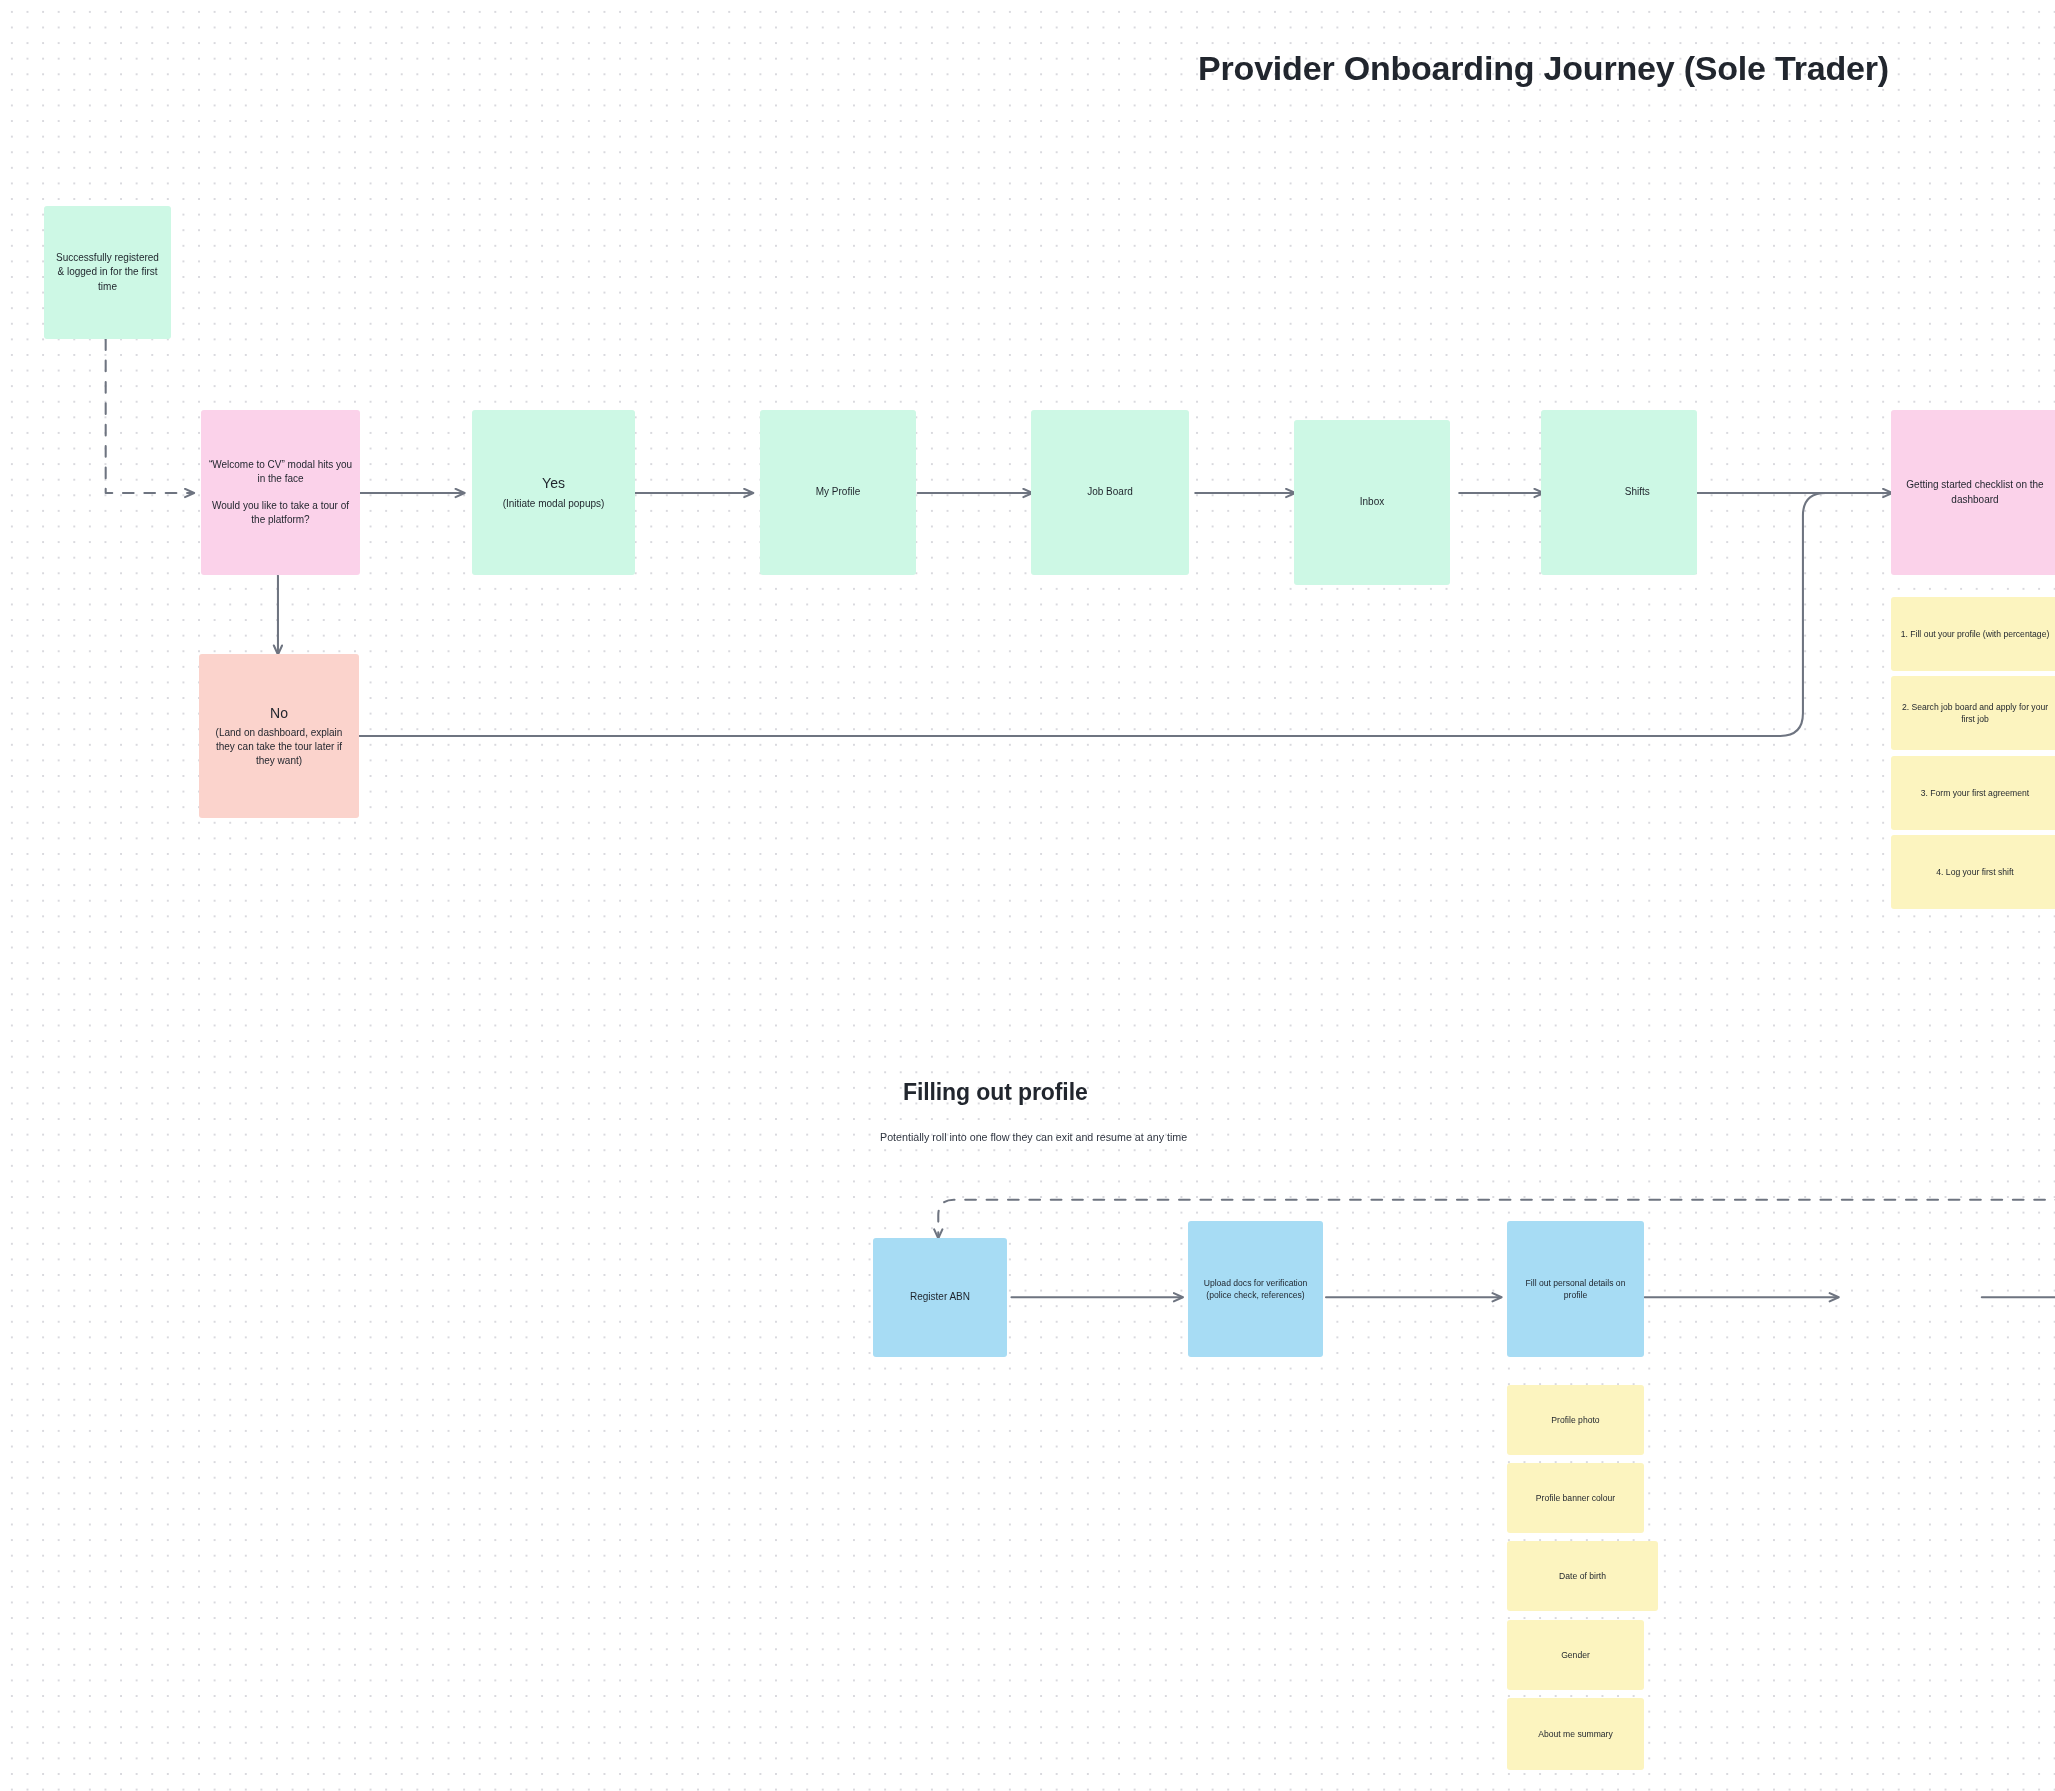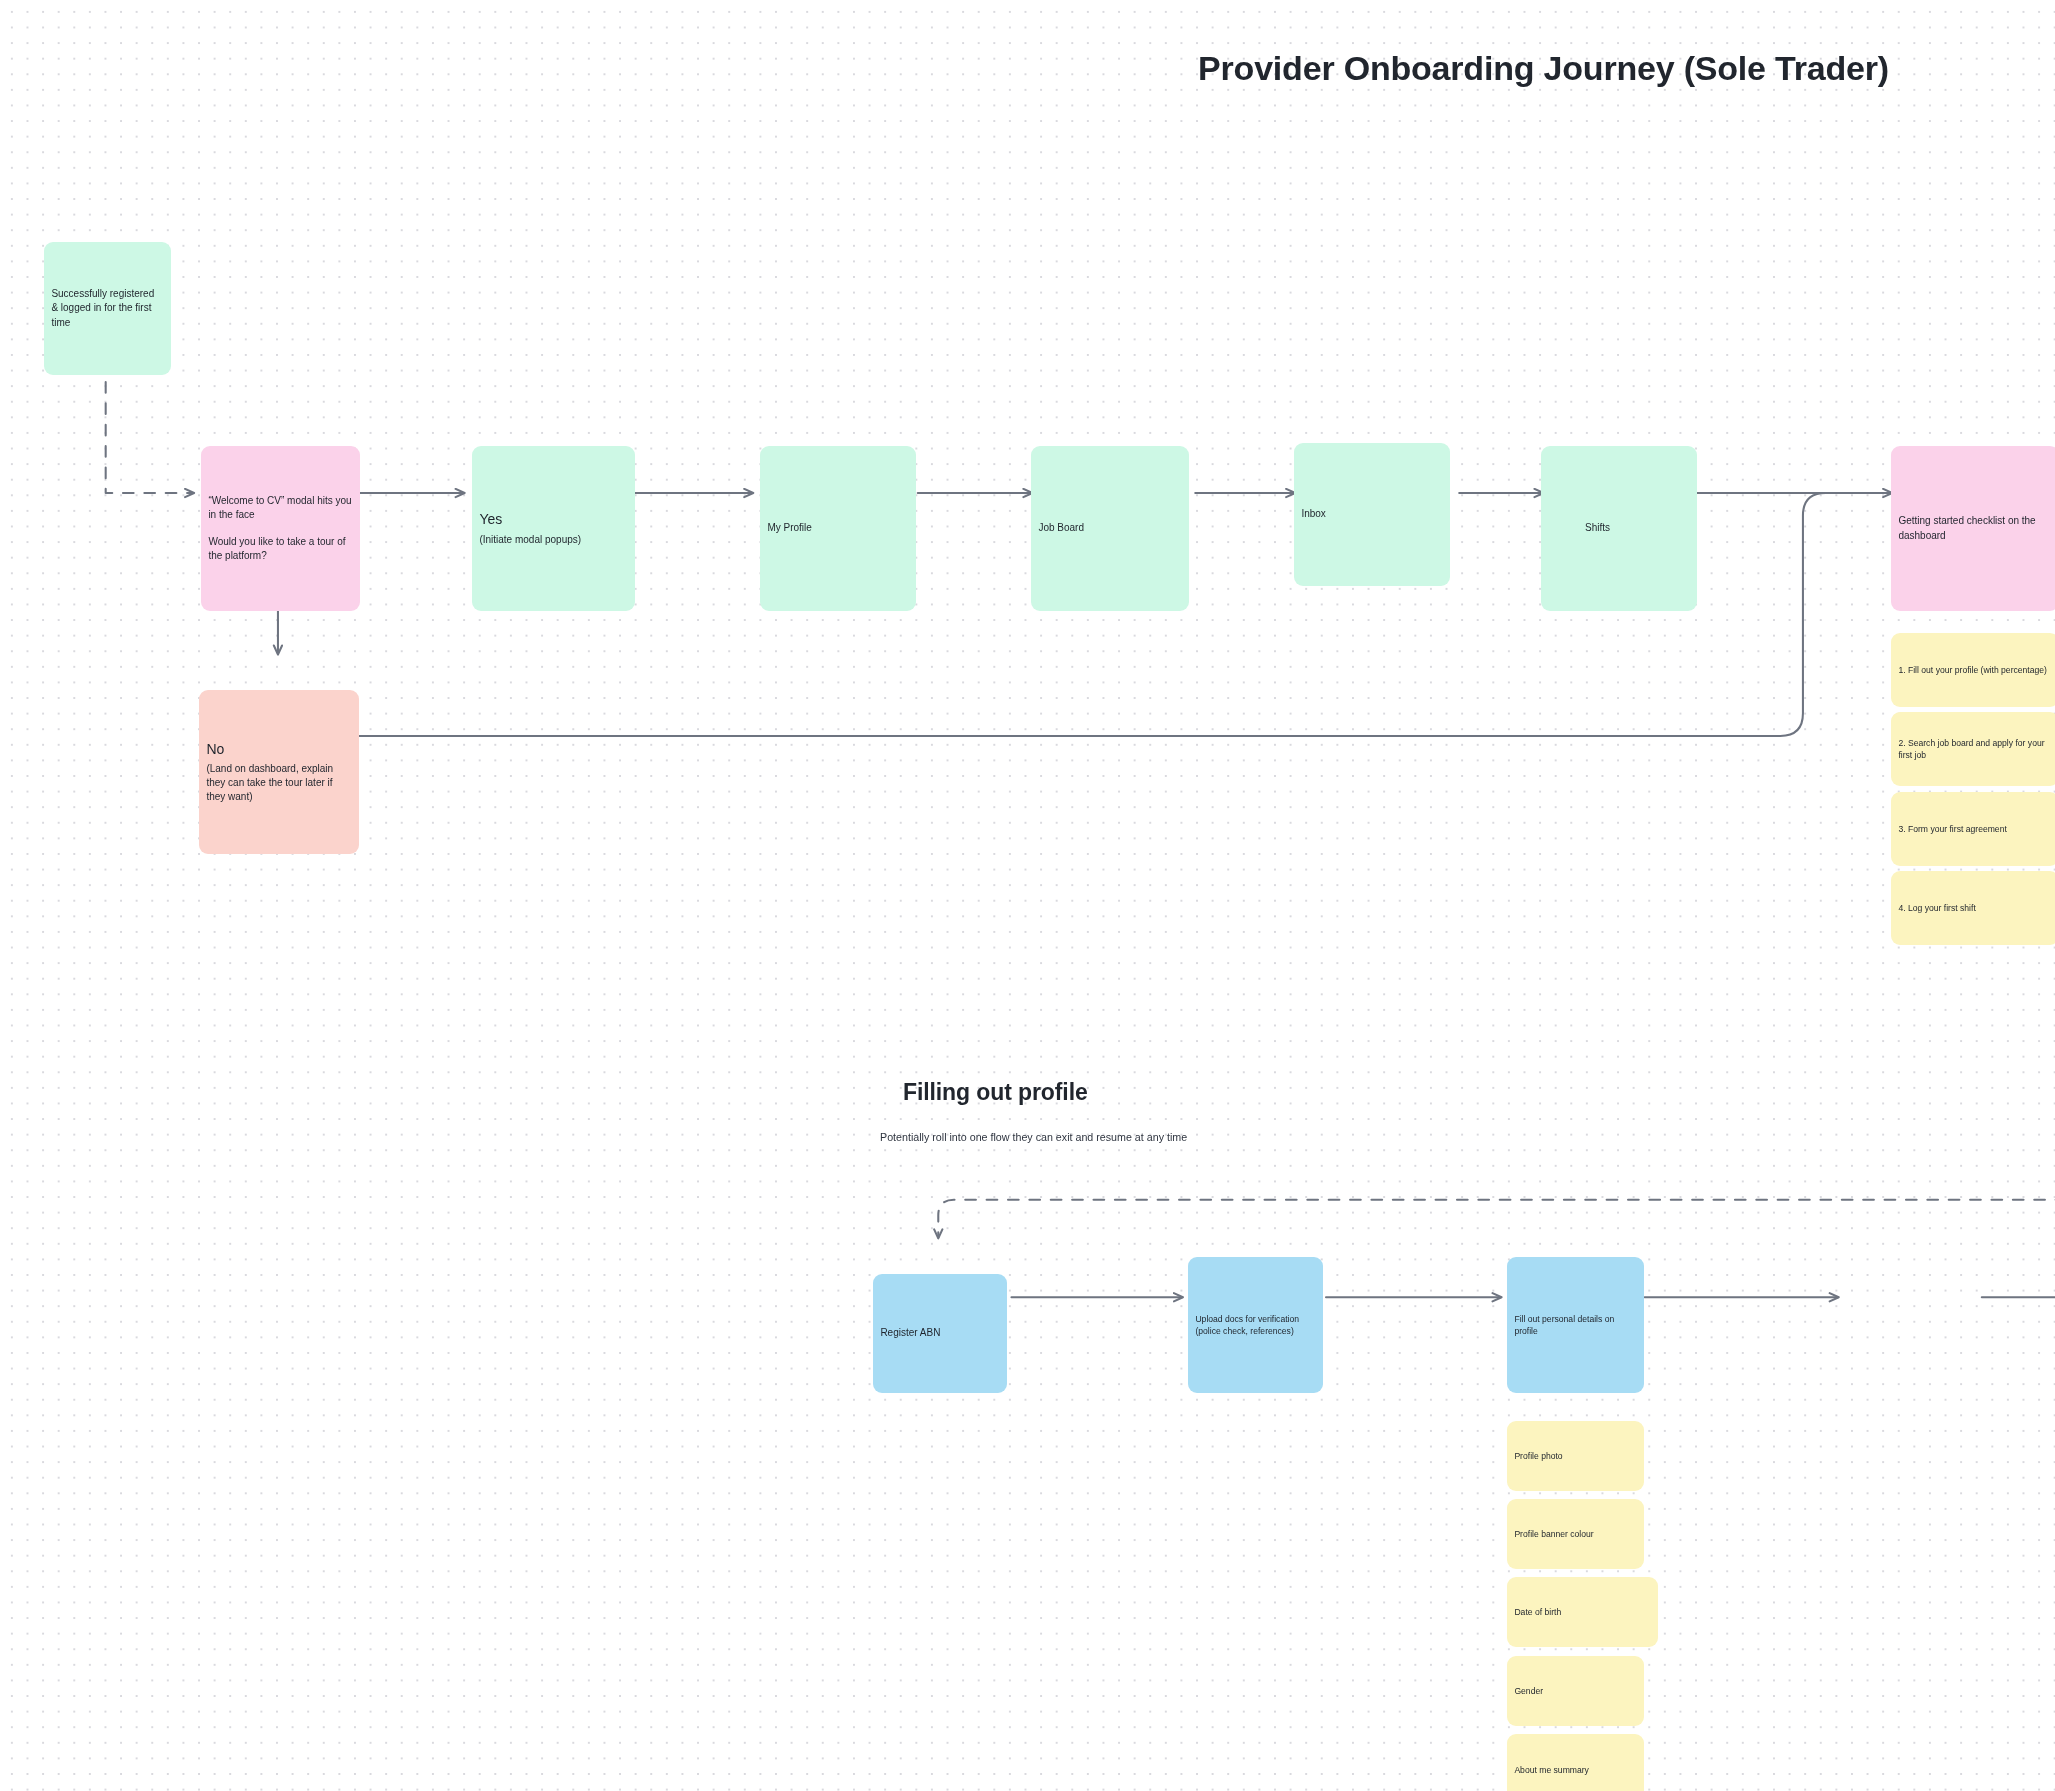--- a/index.html
+++ b/index.html
@@ -34,26 +34,26 @@
     letter-spacing:-0.1px;
   }
   #section-sub{
     left:880px;top:1131px;
     font-size:10.7px;color:#2f3540;
   }
   
   .node{
     box-sizing:border-box;
     display:flex;align-items:center;justify-content:center;
-    border-radius:9px;
+    text-align:center;
+    border-radius:3px;
     padding:5.8px 7.4px;
     line-height:1.42;
     color:#1e232b;
     overflow:hidden;
-    margin-top:36px;
   }
   .node .stack{width:100%;}
   .green{background:#cdf8e5;}
   .pink {background:#fbd2ea;}
   .salmon{background:#fbd3cc;}
   .yellow{background:#fcf4bf;}
   .blue {background:#a7dcf4;}
   .fs-mid{font-size:10px;}
   .fs-sm {font-size:8.6px;}
   .bold-lead{font-size:14px;display:block;margin-bottom:2.5px;}
@@ -136,21 +136,21 @@
       <span class="fs-mid">(Land on dashboard, explain they can take the tour later if they want)</span>
     </div>
   </div>
 
   <div class="abs node green fs-mid" style="left:760px;top:410px;width:156px;height:165px;">
     <span class="stack">My Profile</span>
   </div>
   <div class="abs node green fs-mid" style="left:1031px;top:410px;width:158px;height:165px;">
     <span class="stack">Job Board</span>
   </div>
-  <div class="abs node green fs-mid" style="left:1294px;top:407px;width:156px;height:143px;">
+  <div class="abs node green fs-mid" style="left:1294px;top:420px;width:156px;height:165px;">
     <span class="stack">Inbox</span>
   </div>
   <div class="abs node green fs-mid" style="left:1541px;top:410px;width:156px;height:165px;padding-left:44px;">
     <span class="stack">Shifts</span>
   </div>
 
   <div class="abs node pink fs-mid" style="left:1891px;top:410px;width:168px;height:165px;">
     <span class="stack">Getting started checklist on the dashboard</span>
   </div>
 

